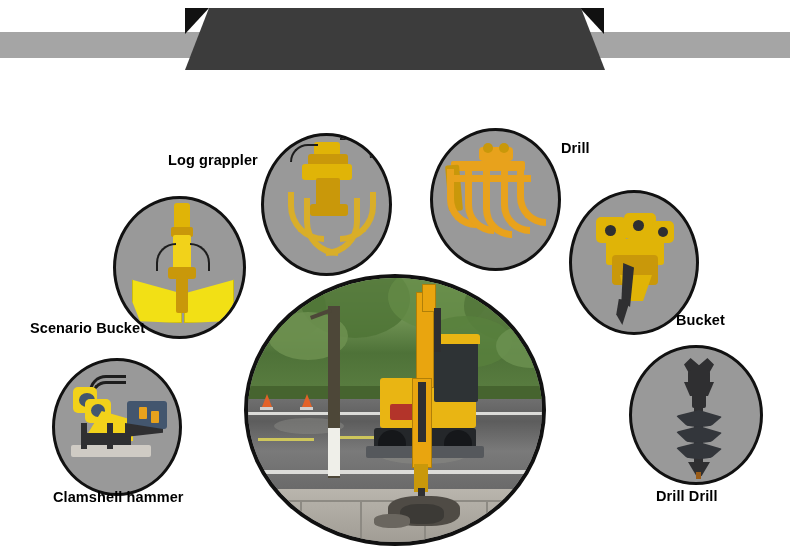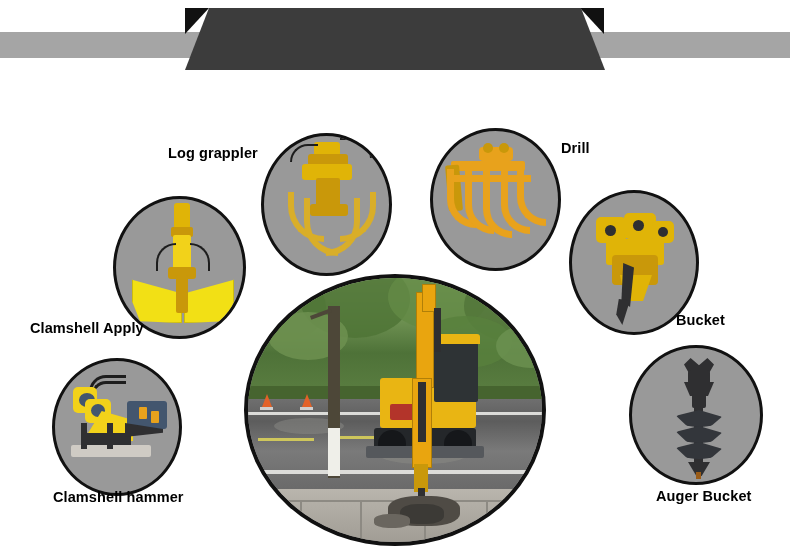--- a/index.html
+++ b/index.html
@@ -194,21 +194,21 @@
         <div class="hose" style="left:40px; top:44px; width:18px; height:26px;"></div>
         <div class="hose" style="left:74px; top:44px; width:18px; height:26px; transform:scaleX(-1);"></div>
 
         <div class="clam-half" style="left:16px; top:78px; width:48px; height:44px;
              clip-path: polygon(0 6%, 100% 36%, 100% 100%, 16% 96%, 0 52%);"></div>
         <div class="clam-half" style="left:68px; top:78px; width:48px; height:44px;
              clip-path: polygon(0 36%, 100% 6%, 100% 52%, 84% 96%, 0 100%);"></div>
         <div class="shape y3" style="left:60px; top:76px; width:12px; height:38px; border-radius:2px;"></div>
       </div>
     </div>
-    <div class="node-label" style="left:30px; top:320px;">Clamshell Apply</div>
+    <div class="node-label" style="left:30px; top:320px;">Scenario Bucket</div>
   </div>
 
   <div class="node">
     <div class="bubble" style="left:261px; top:133px; width:131px; height:143px;">
       <div class="art">
 
         <div class="shape y2" style="left:50px; top:6px; width:26px; height:14px; border-radius:3px;"></div>
         <div class="shape y3" style="left:44px; top:18px; width:40px; height:12px; border-radius:3px;"></div>
         <div class="shape y2" style="left:38px; top:28px; width:50px; height:16px; border-radius:3px;"></div>
         <div class="shape y3" style="left:52px; top:42px; width:24px; height:30px; border-radius:2px;"></div>
@@ -216,21 +216,21 @@
         <div class="hose" style="left:26px; top:8px; width:26px; height:16px;"></div>
         <div class="hose" style="left:76px; top:2px; width:30px; height:18px; transform:scaleX(-1);"></div>
 
         <div class="grapnel-claw" style="left:24px; top:56px; width:30px; height:44px;"></div>
         <div class="grapnel-claw" style="left:40px; top:62px; width:28px; height:52px;"></div>
         <div class="grapnel-claw mirror" style="left:62px; top:62px; width:28px; height:52px;"></div>
         <div class="grapnel-claw mirror" style="left:76px; top:56px; width:30px; height:44px;"></div>
         <div class="shape y3" style="left:46px; top:68px; width:38px; height:12px; border-radius:3px;"></div>
       </div>
     </div>
-    <div class="node-label" style="left:168px; top:145px;">Log grappler</div>
+    <div class="node-label" style="left:168px; top:152px;">Log grappler</div>
   </div>
 
   <div class="node">
     <div class="bubble" style="left:430px; top:128px; width:131px; height:143px;">
       <div class="art">
 
         <div class="shape org" style="left:46px; top:16px; width:34px; height:14px; border-radius:4px;"></div>
         <div class="shape y3" style="left:50px; top:12px; width:10px; height:10px; border-radius:50%;"></div>
         <div class="shape y3" style="left:66px; top:12px; width:10px; height:10px; border-radius:50%;"></div>
 
@@ -322,21 +322,21 @@
         <div class="auger-flight" style="left:44px; top:78px; width:46px; height:17px;
              clip-path: polygon(0 34%, 50% 0, 100% 40%, 74% 100%, 26% 100%);"></div>
         <div class="auger-flight" style="left:44px; top:94px; width:46px; height:17px;
              clip-path: polygon(0 34%, 50% 0, 100% 40%, 74% 100%, 26% 100%);"></div>
 
         <div class="shape dk" style="left:56px; top:114px; width:22px; height:14px;
              clip-path: polygon(0 0, 100% 0, 62% 100%, 38% 100%);"></div>
         <div class="shape" style="left:64px; top:124px; width:5px; height:7px; background:#9a5c18;"></div>
       </div>
     </div>
-    <div class="node-label" style="left:656px; top:488px;">Auger Bucket</div>
+    <div class="node-label" style="left:656px; top:488px;">Drill Drill</div>
   </div>
 
   <div class="node">
     <div class="bubble center" style="left:244px; top:274px; width:302px; height:272px;">
       <div class="art">
         <div class="photo-sky"></div>
 
         <div class="photo-tree" style="left:-12px; top:-6px;  width:90px;  height:70px; background:#5d8041;"></div>
         <div class="photo-tree" style="left:52px;  top:-18px; width:110px; height:78px; background:#4f7436;"></div>
         <div class="photo-tree" style="left:140px; top:-14px; width:100px; height:66px; background:#638a45;"></div>

